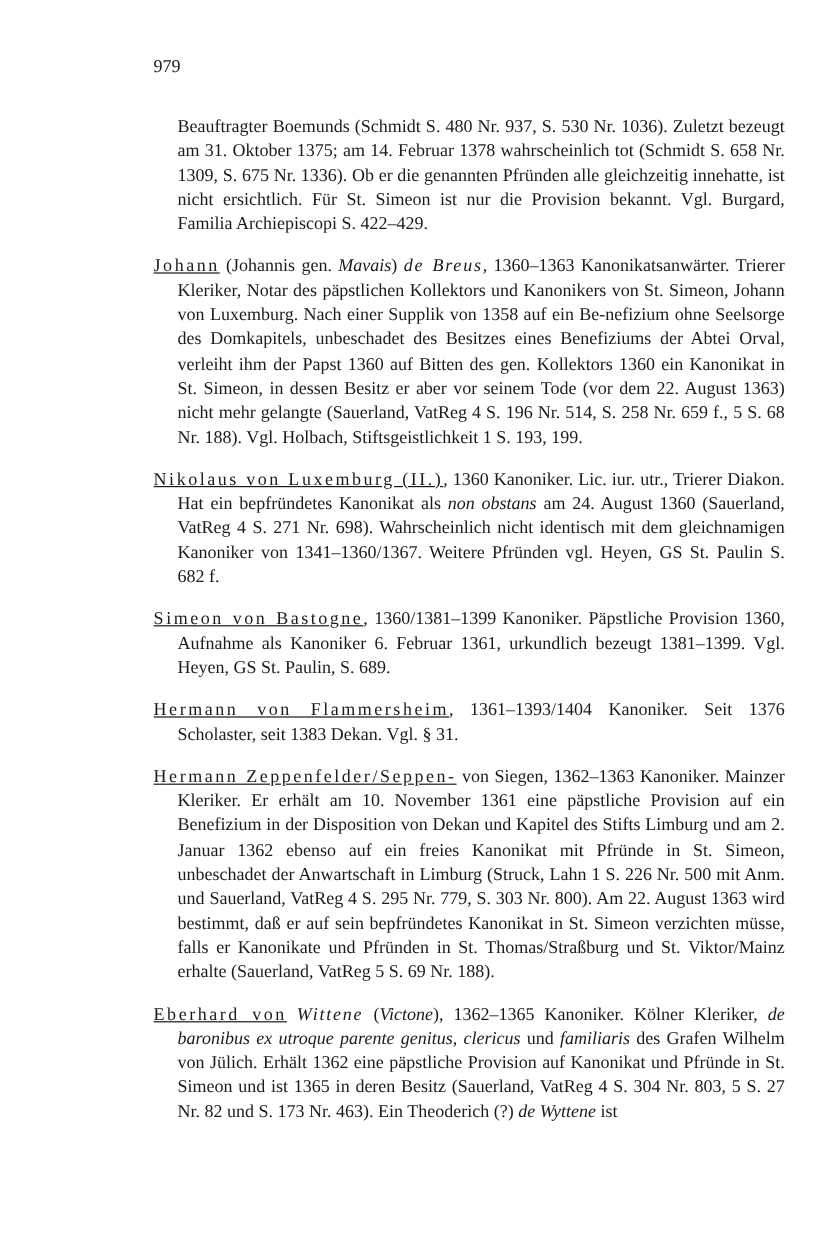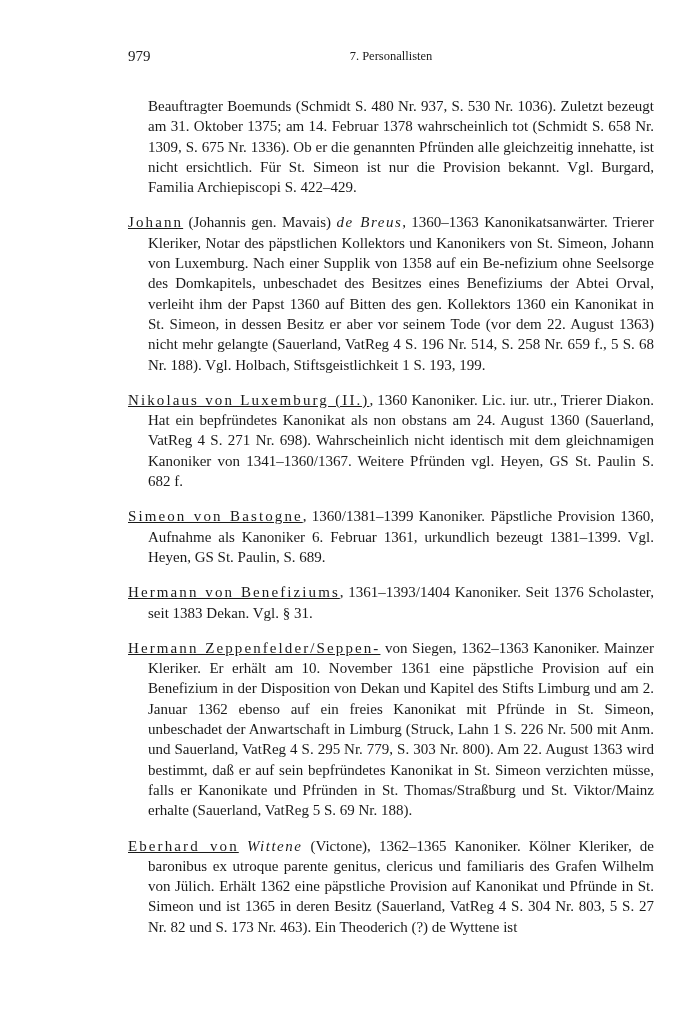--- a/index.html
+++ b/index.html
@@ -12,40 +12,39 @@
   .page-num { position: absolute; left: 0; top: 0; font-size: 15px; }
   .running-title { position: absolute; left: 0; right: 0; top: 1px; text-align: center; font-size: 12.5px; }
   .content { position: absolute; top: 81px; left: 128px; width: 526px; }
   .entry {
     font-size: 15px; line-height: 20.3px; text-align: justify;
     padding-left: 20px; text-indent: -20px; margin-bottom: 7px;
     hyphens: manual;
   }
   .entry.cont { text-indent: 0; }
   .name { letter-spacing: 2.1px; text-decoration: underline; }
-  .it { }
+  .it { font-style: italic; }
   .itsp { font-style: italic; letter-spacing: 1.5px; }
 </style>
 </head>
 <body>
 
 <div class="header">
   <span class="page-num">979</span>
-  <div class="running-title">7. Personallisten</div>
 </div>
 
 <div class="content">
 
   <p class="entry cont"><span>Beauftragter Boemunds (Schmidt S. 480 Nr. 937, S. 530 Nr. 1036). Zuletzt bezeugt am 31. Oktober 1375; am 14. Februar 1378 wahrscheinlich tot (Schmidt S. 658 Nr. 1309, S. 675 Nr. 1336). Ob er die genannten Pfründen alle gleichzeitig innehatte, ist nicht ersichtlich. Für St. Simeon ist nur die Provision bekannt. Vgl. Burgard, Familia Archiepiscopi S. 422–429.</span></p>
 
   <p class="entry"><span class="name">Johann</span><span> (Johannis gen. </span><span class="it">Mavais</span><span>) </span><span class="itsp">de Breus</span><span>, 1360–1363 Kanonikatsanwärter. Trierer Kleriker, Notar des päpstlichen Kollektors und Kanonikers von St. Simeon, Johann von Luxemburg. Nach einer Supplik von 1358 auf ein Be-­nefizium ohne Seelsorge des Domkapitels, unbeschadet des Besitzes eines Benefiziums der Abtei Orval, verleiht ihm der Papst 1360 auf Bitten des gen. Kollektors 1360 ein Kanonikat in St. Simeon, in dessen Besitz er aber vor seinem Tode (vor dem 22. August 1363) nicht mehr gelangte (Sauerland, VatReg 4 S. 196 Nr. 514, S. 258 Nr. 659 f., 5 S. 68 Nr. 188). Vgl. Holbach, Stiftsgeistlichkeit 1 S. 193, 199.</span></p>
 
   <p class="entry"><span class="name">Nikolaus von Luxemburg (II.)</span><span>, 1360 Kanoniker. Lic. iur. utr., Trierer Dia­kon. Hat ein bepfründetes Kanonikat als </span><span class="it">non obstans</span><span> am 24. August 1360 (Sauerland, VatReg 4 S. 271 Nr. 698). Wahrscheinlich nicht identisch mit dem gleichnamigen Kanoniker von 1341–1360/1367. Weitere Pfründen vgl. Heyen, GS St. Paulin S. 682 f.</span></p>
 
   <p class="entry"><span class="name">Simeon von Bastogne</span><span>, 1360/1381–1399 Kanoniker. Päpstliche Provision 1360, Aufnahme als Kanoniker 6. Februar 1361, urkundlich bezeugt 1381–1399. Vgl. Heyen, GS St. Paulin, S. 689.</span></p>
 
-  <p class="entry"><span class="name">Hermann von Benefiziums</span><span>, 1361–1393/1404 Kanoniker. Seit 1376 Scholaster, seit 1383 Dekan. Vgl. § 31.</span></p>
+  <p class="entry"><span class="name">Hermann von Flammersheim</span><span>, 1361–1393/1404 Kanoniker. Seit 1376 Scholaster, seit 1383 Dekan. Vgl. § 31.</span></p>
 
   <p class="entry"><span class="name">Hermann Zeppenfelder/Seppen-</span><span> von Siegen, 1362–1363 Kanoniker. Mainzer Kleriker. Er erhält am 10. November 1361 eine päpstliche Provision auf ein Benefizium in der Disposition von Dekan und Kapitel des Stifts Limburg und am 2. Januar 1362 ebenso auf ein freies Kanonikat mit Pfründe in St. Simeon, unbeschadet der Anwartschaft in Limburg (Struck, Lahn 1 S. 226 Nr. 500 mit Anm. und Sauerland, VatReg 4 S. 295 Nr. 779, S. 303 Nr. 800). Am 22. August 1363 wird bestimmt, daß er auf sein bepfründetes Kanonikat in St. Simeon verzichten müsse, falls er Kanonikate und Pfründen in St. Thomas/Straßburg und St. Viktor/Mainz erhalte (Sauerland, VatReg 5 S. 69 Nr. 188).</span></p>
 
   <p class="entry"><span class="name">Eberhard von</span> <span class="itsp">Wittene</span><span> (</span><span class="it">Victone</span><span>), 1362–1365 Kanoniker. Kölner Kleriker, </span><span class="it">de baronibus ex utroque parente genitus, clericus</span><span> und </span><span class="it">familiaris</span><span> des Grafen Wilhelm von Jülich. Erhält 1362 eine päpstliche Provision auf Kanonikat und Pfründe in St. Simeon und ist 1365 in deren Besitz (Sauerland, VatReg 4 S. 304 Nr. 803, 5 S. 27 Nr. 82 und S. 173 Nr. 463). Ein Theoderich (?) </span><span class="it">de Wyttene</span><span> ist</span></p>
 
 </div>
 
 </body></html>

